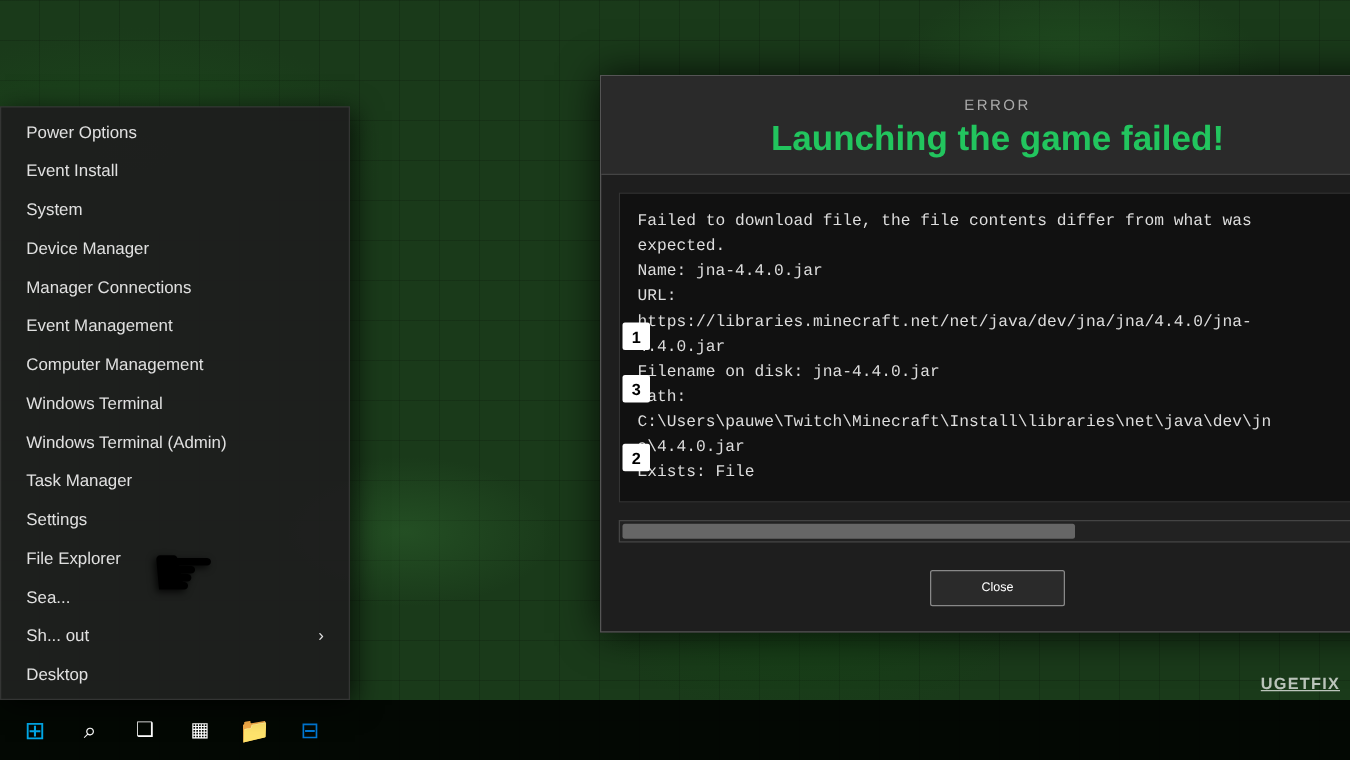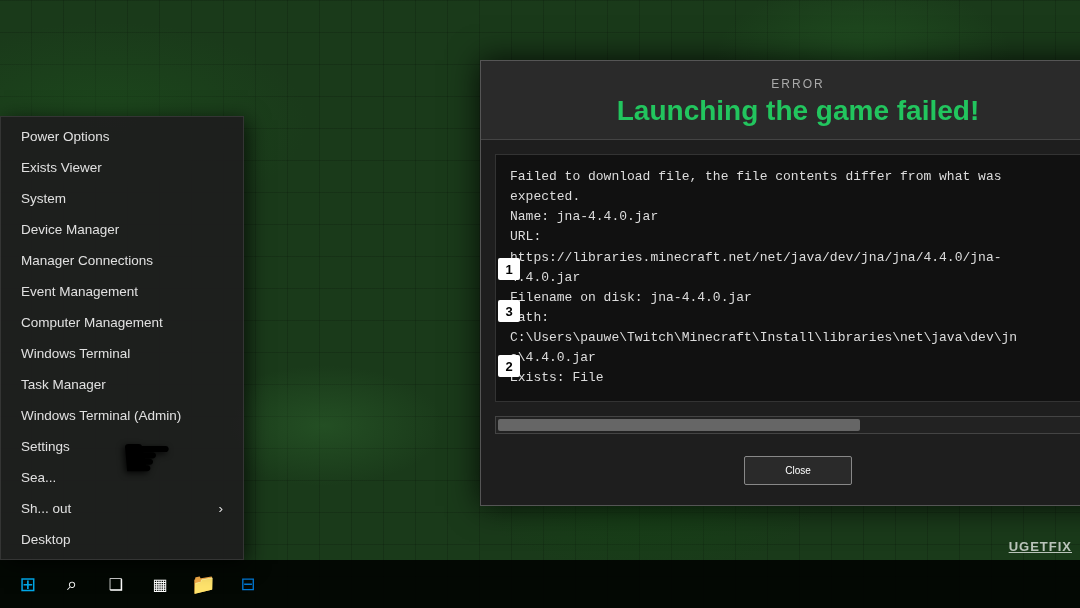--- a/index.html
+++ b/index.html
@@ -74,21 +74,21 @@
       cursor: pointer;
       color: white;
       font-size: 18px;
     }
 
     
     .context-menu {
       position: absolute;
       bottom: 48px;
       left: 0;
-      width: 244px;
+      width: 280px;
       background: rgba(30,30,30,0.97);
       border: 1px solid rgba(255,255,255,0.1);
       z-index: 20;
       padding: 4px 0;
       box-shadow: 4px 4px 20px rgba(0,0,0,0.7);
     }
 
     .menu-item {
       padding: 8px 20px;
       color: #e0e0e0;
@@ -251,48 +251,51 @@
 </head>
 <body>
 
 <div class="bg"></div>
 
 <div class="context-menu">
   <div class="menu-item">
     <span>Power Options</span>
   </div>
   <div class="menu-item">
-    <span>Exists Viewer</span>
+    <span>Event Install</span>
   </div>
   <div class="menu-item">
     <span>System</span>
   </div>
   <div class="menu-item">
     <span>Device Manager</span>
   </div>
   <div class="menu-item">
     <span>Manager Connections</span>
   </div>
   <div class="menu-item">
     <span>Event Management</span>
   </div>
   <div class="menu-item">
     <span>Computer Management</span>
   </div>
   <div class="menu-item">
     <span>Windows Terminal</span>
   </div>
   <div class="menu-item">
+    <span>Windows Terminal (Admin)</span>
+  </div>
+  <div class="menu-item">
     <span>Task Manager</span>
   </div>
   <div class="menu-item">
-    <span>Windows Terminal (Admin)</span>
-  </div>
-  <div class="menu-item">
     <span>Settings</span>
+  </div>
+  <div class="menu-item">
+    <span>File Explorer</span>
   </div>
   <div class="menu-item">
     <span>Sea...</span>
   </div>
   <div class="menu-item">
     <span>Sh... out</span>
     <span>›</span>
   </div>
   <div class="menu-item">
     <span>Desktop</span>

